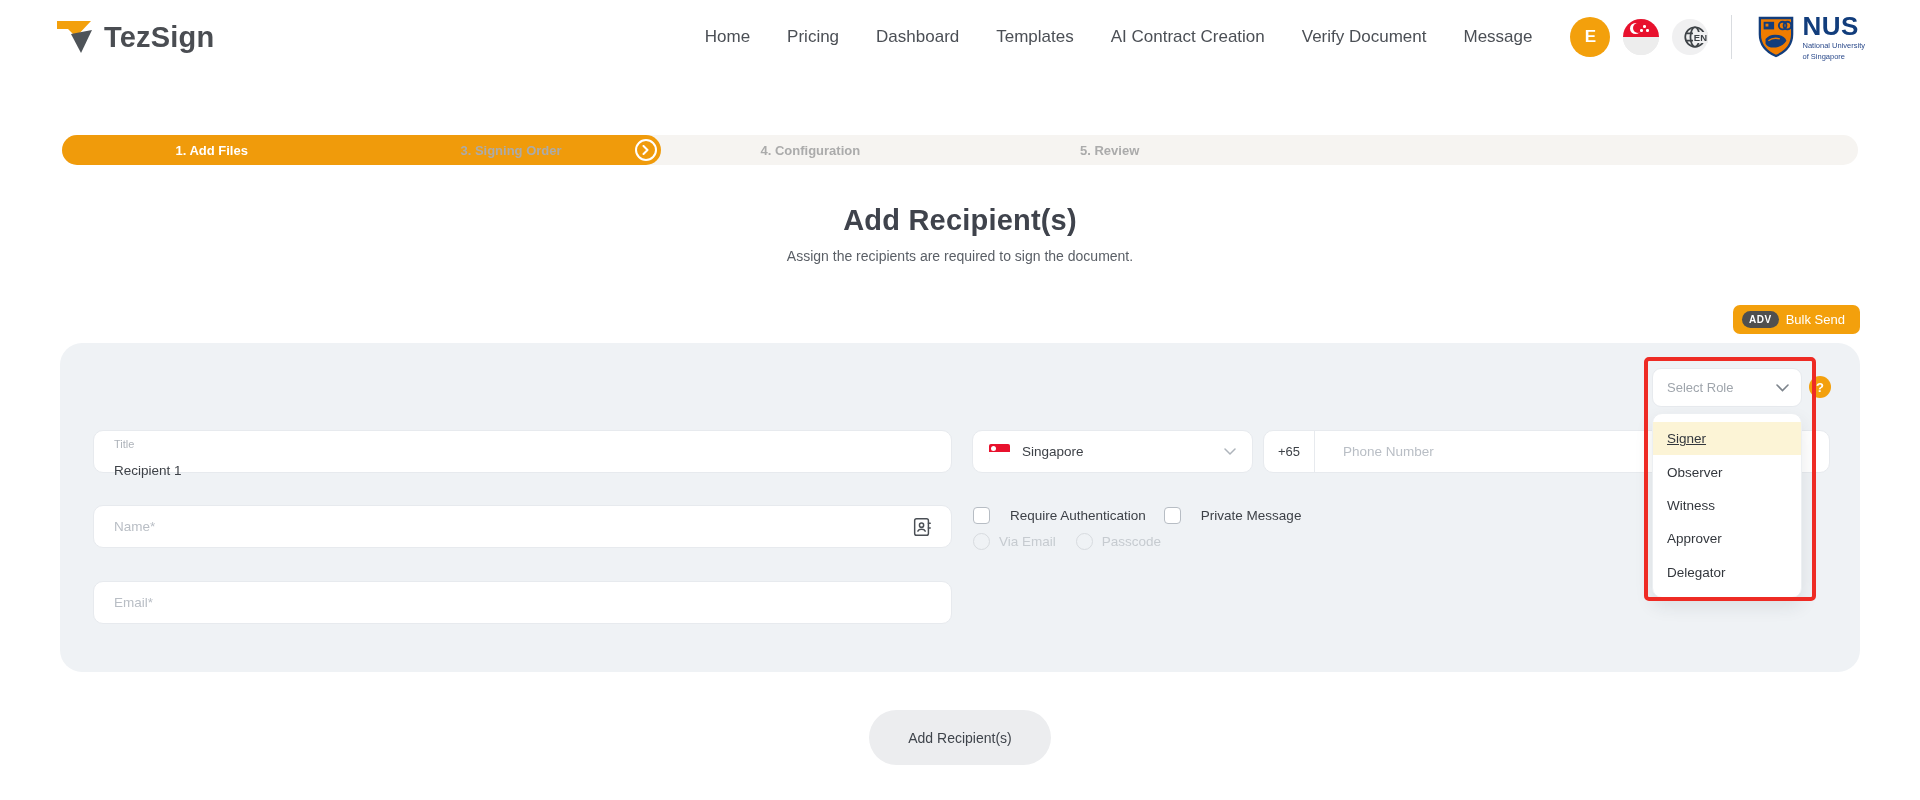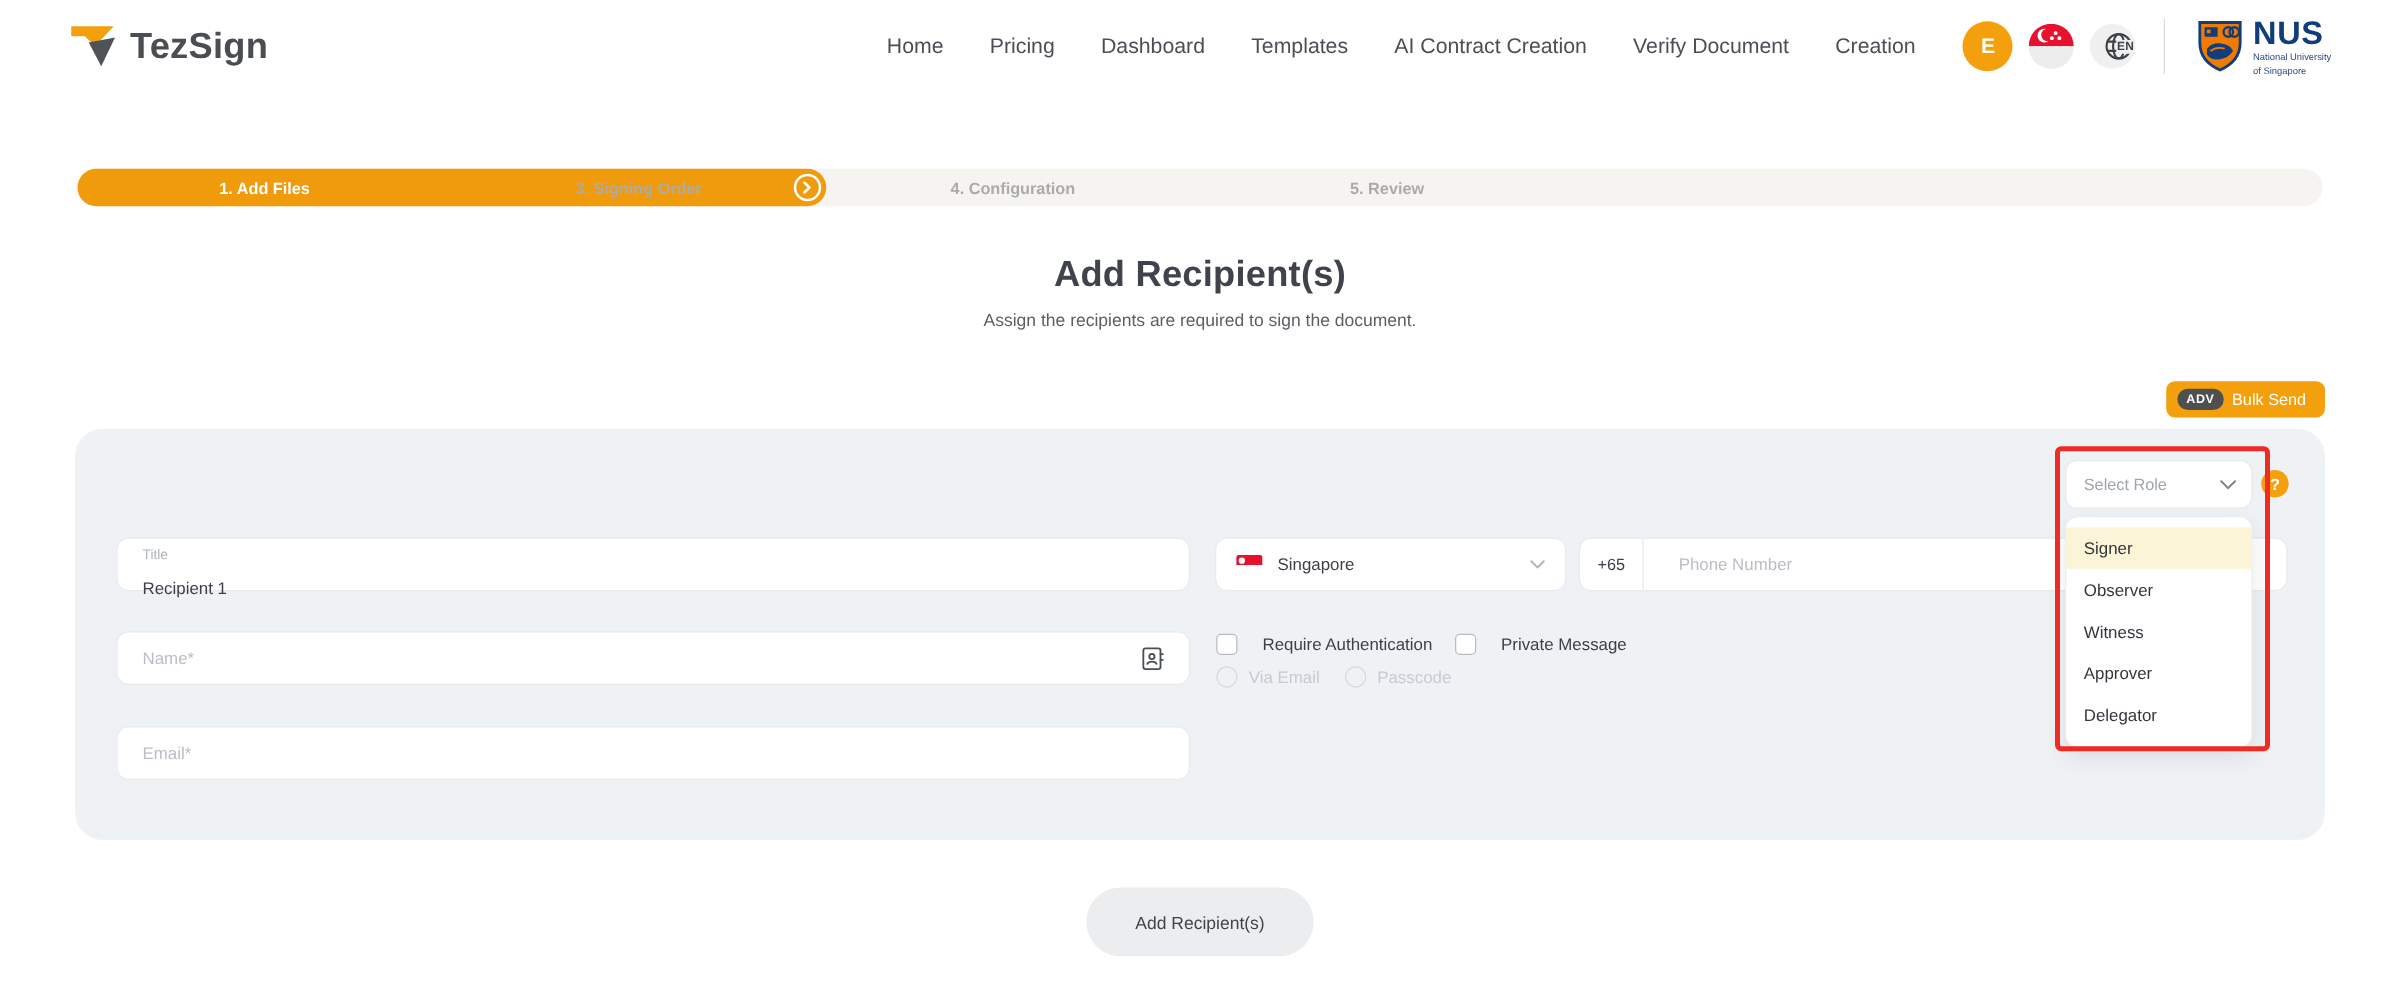--- a/index.html
+++ b/index.html
@@ -83,21 +83,21 @@
   .radio { width:17px; height:17px; border:1.5px solid #D7DBDF; border-radius:50%; background:transparent; }
   .radio-label { font-size:13.5px; color:#C6CBD0; }
 
   .role-field { left:1592px; top:25px; width:150px; height:39px; border-radius:9px; padding:0 12px 0 14px; justify-content:space-between; cursor:pointer; }
   .role-ph { color:#9FA5AC; font-size:13px; }
   .help-circle { position:absolute; left:1749px; top:33px; width:22px; height:22px; border-radius:50%; background:#F3A00C; color:#fff; font-size:13px; font-weight:700; display:flex; align-items:center; justify-content:center; cursor:pointer; }
 
   
   .role-dropdown { position:absolute; left:1652px; top:413px; width:150px; height:185px; background:#fff; border:1px solid #ECEFF2; border-radius:10px; box-shadow:0 8px 18px rgba(40,50,60,0.10); padding:8px 0; z-index:5; display:flex; flex-direction:column; }
   .role-option { height:33.8px; display:flex; align-items:center; padding:0 14px; font-size:13.5px; color:#33373D; cursor:pointer; }
-  .role-option.highlighted { background:#FCF4D6; }
+  .role-option.highlighted { background:#FCF4D6;text-decoration:underline; }
 
   .annotation-box { position:absolute; left:1644px; top:357px; width:172px; height:244px; border:4px solid #EE2B24; border-radius:5px; z-index:6; pointer-events:none; }
 
   
   .add-recipient-btn { position:absolute; left:869px; top:710px; width:182px; height:55px; border-radius:28px; background:#ECEDEF; border:none; color:#3F444B; font-size:14px; font-family:inherit; display:flex; align-items:center; justify-content:center; cursor:pointer; }
 </style>
 </head>
 <body>
 
 <div class="page">
@@ -113,21 +113,21 @@
       <span class="logo-text">TezSign</span>
     </div>
 
     <nav class="nav">
       <span class="nav-item">Home</span>
       <span class="nav-item">Pricing</span>
       <span class="nav-item">Dashboard</span>
       <span class="nav-item">Templates</span>
       <span class="nav-item">AI Contract Creation</span>
       <span class="nav-item">Verify Document</span>
-      <span class="nav-item">Creation</span>
+      <span class="nav-item">Message</span>
     </nav>
 
     <div class="header-icons">
       <div class="avatar">E</div>
       <div class="flag-circle">
         <div class="flag-top"></div>
         <div class="flag-bottom"></div>
         <div class="crescent"></div>
         <span class="star" style="top:6px; left:20px;"></span>
         <span class="star" style="top:10px; left:17px;"></span>

